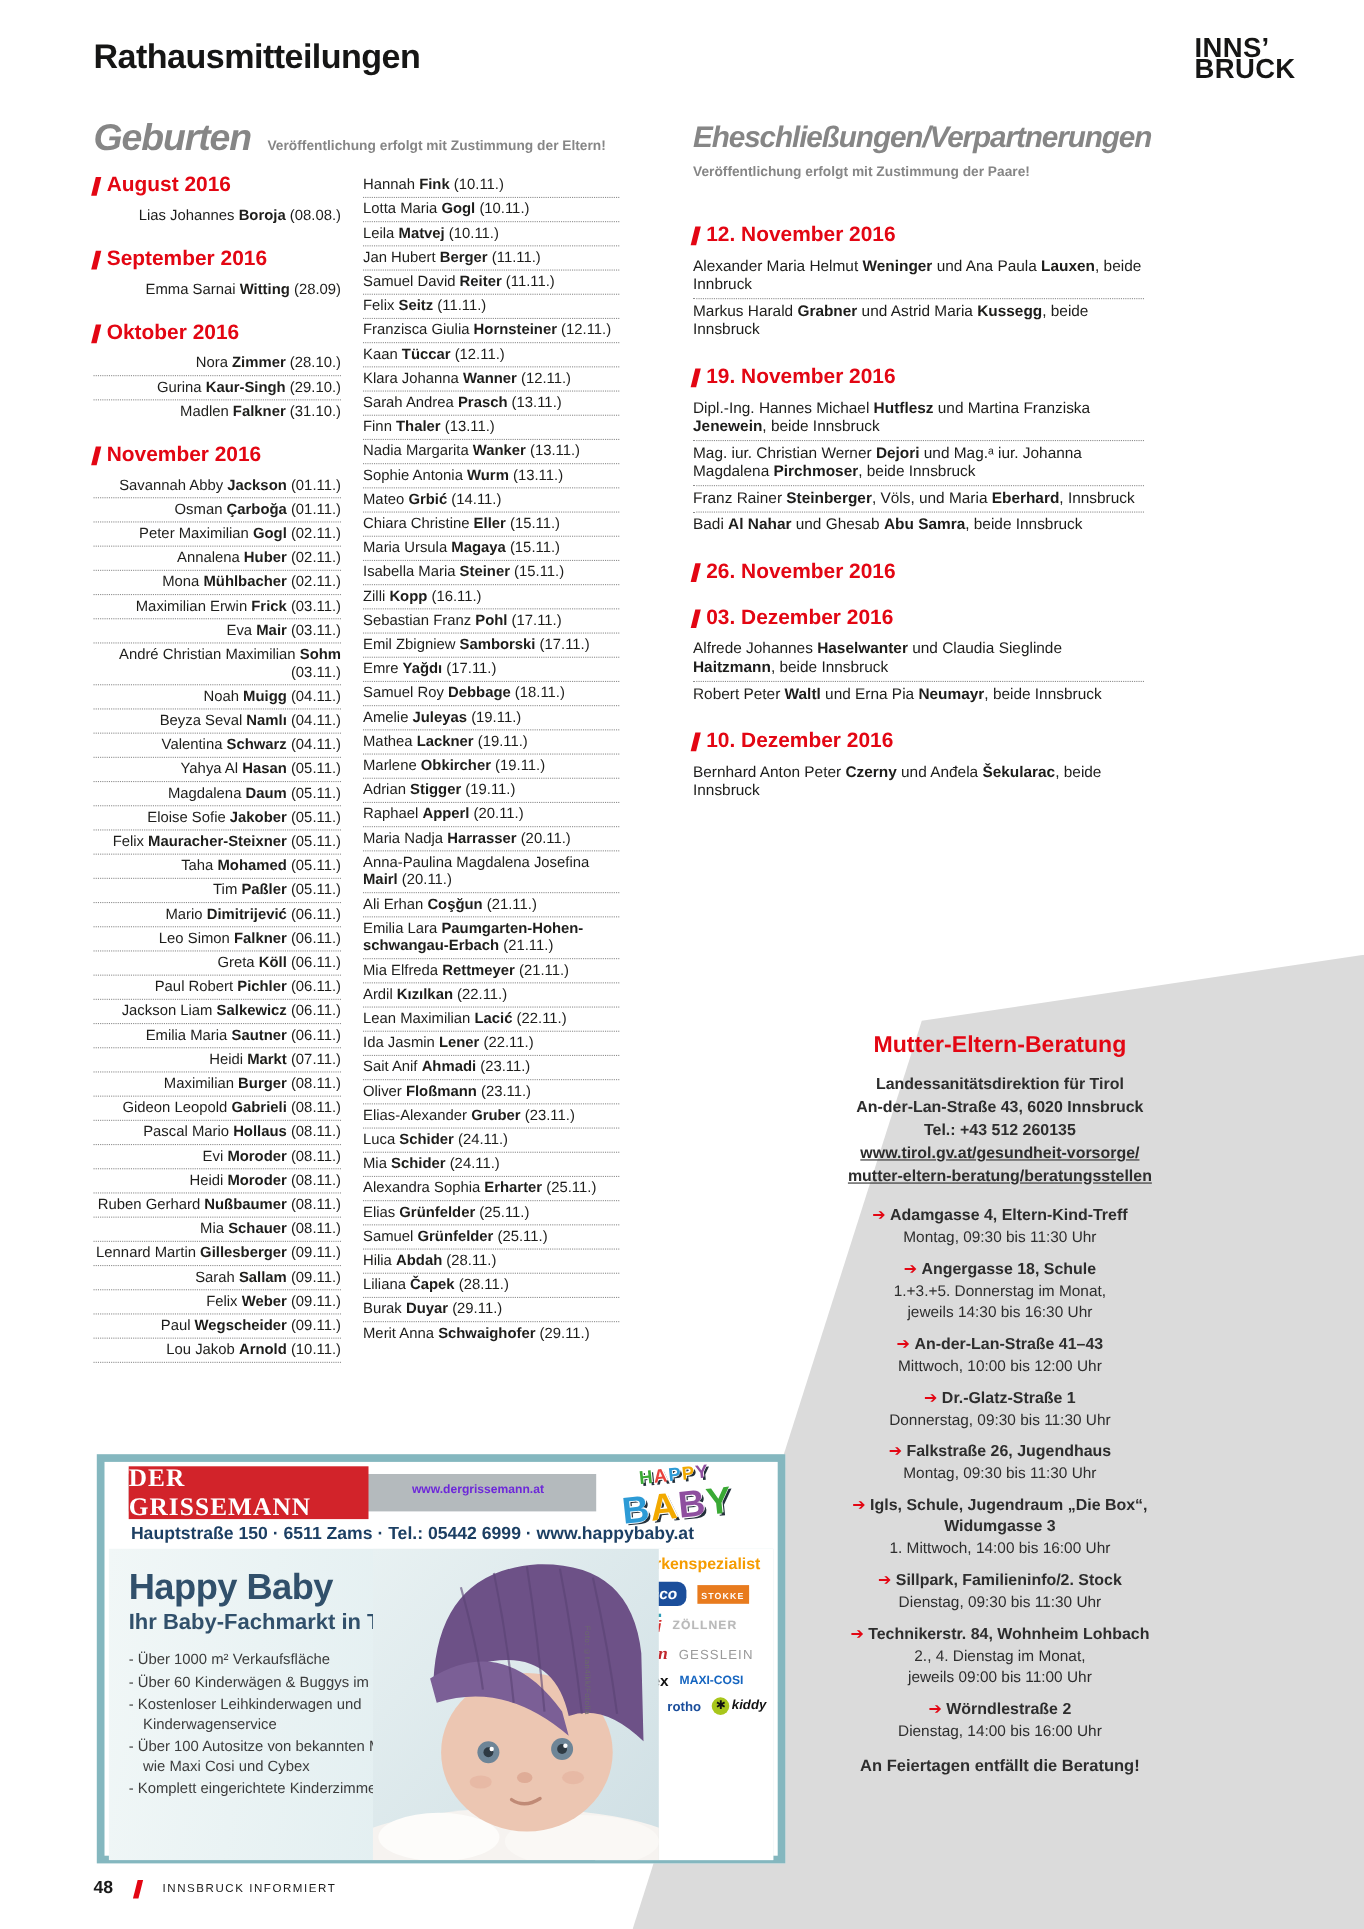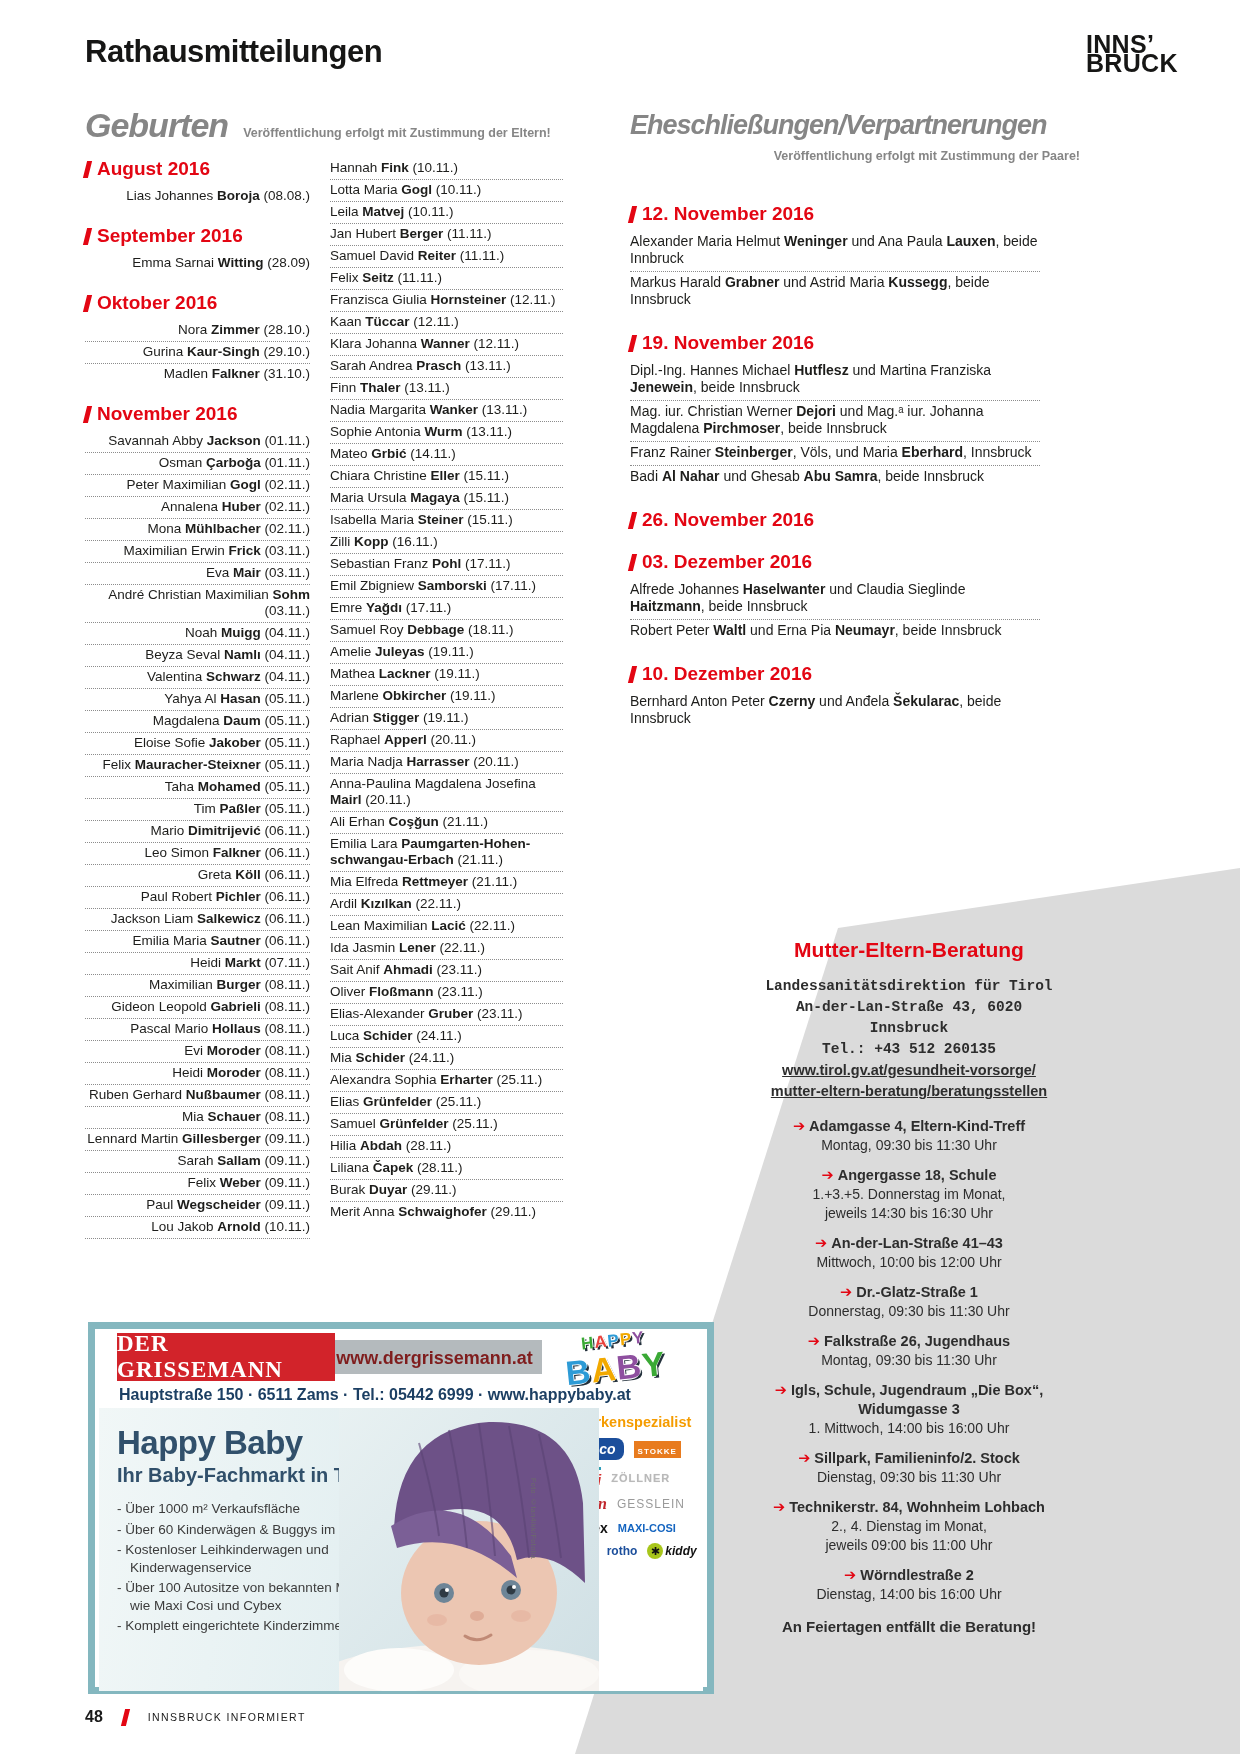--- a/index.html
+++ b/index.html
@@ -15,21 +15,21 @@
   
   .page-title { left:85px; top:34px; font-size:31px; font-weight:800; letter-spacing:-0.5px; color:#161615; }
   .logo { left:1086px; top:35px; width:80px; text-align:left; color:#161615; font-weight:900; font-size:25px; line-height:19px; letter-spacing:0.3px; }
 
   
   .births-head { left:85px; top:106px; width:540px; display:flex; align-items:baseline; }
   .h-geburten { font-size:34px; font-weight:700; font-style:italic; color:#868686; letter-spacing:-1px; }
   .h-sub { font-size:12.5px; font-weight:700; color:#868686; margin-left:15px; }
   .marr-headwrap { left:630px; top:110px; width:450px; }
   .h-marr { font-size:27px; font-weight:700; font-style:italic; color:#868686; letter-spacing:-1px; }
-  .h-sub2 { font-size:12.5px; font-weight:700; color:#868686; margin-top:8px;text-align:right; }
+  .h-sub2 { font-size:12.5px; font-weight:700; color:#868686; margin-top:8px; }
 
   
   .col { top:158px; }
   #births-col1 { left:85px;  width:225px;text-align:right; }
   #births-col2 { left:330px; width:233px; }
   #marriages   { left:630px; top:183px; width:410px; }
 
   .month-heading { display:flex; align-items:center; gap:7px; color:#e30613;
     font-size:19px; font-weight:700; margin:18px 0 6px; }
   .group:first-child > .month-heading { margin-top:0; }
@@ -39,36 +39,36 @@
   ul.entries li { font-size:13.5px; line-height:16px; padding:2px 0 3px; color:#1d1d1b;
     border-bottom:1px dotted #8c8c8c; }
   ul.entries li.no-sep { border-bottom:none; }
   #marriages ul.entries li { font-size:14px; line-height:17px; padding:2px 0 4px; }
   #marriages .month-heading { margin:20px 0 6px; }
   ul.entries b { font-weight:700; }
 
   
   #advice { left:756px; top:938px; width:306px; text-align:center; color:#2d2d2d; }
   .advice-title { color:#e30613; font-size:21px; font-weight:700; margin-bottom:14px; }
-  .advice-line { font-size:14.5px; font-weight:700; line-height:21px;font-family:Liberation Mono, monospace; }
+  .advice-line { font-size:14.5px; font-weight:700; line-height:21px; }
   .advice-link { font-size:14.5px; font-weight:700; line-height:21px; text-decoration:underline; color:#2d2d2d; display:block; }
   .locs { margin-top:15px; }
   .loc { margin-bottom:11px; }
   .loc-name { font-size:14.5px; font-weight:700; line-height:19px; }
   .loc-name .arrow { color:#e30613; margin-right:4px; font-weight:700; }
   .loc-time { font-size:14px; line-height:19px; }
   .advice-note { font-size:15px; font-weight:700; margin-top:14px; }
 
   
   #ad { left:88px; top:1322px; width:626px; height:372px; border:7px solid #84b7bf; background:#fff; }
   .ad-inner { position:relative; width:100%; height:100%; padding:4px; }
   .ad-topbar { position:relative; height:48px; }
   .ad-graybar { position:absolute; left:18px; top:7px; width:425px; height:34px; background:#b4babd; }
   .ad-graybar span { position:absolute; left:210px; width:215px; top:8px; text-align:center;
-    font-size:18px; font-weight:700; color:#7f1d1d; }
+    font-size:11px; font-weight:700; color:#6d28d9; }
   .ad-redbox { position:absolute; left:18px; top:0; width:218px; height:48px; background:#d2232a;
     color:#fff; font-family:"Liberation Serif","DejaVu Serif",serif; font-weight:700; font-size:23px;
     letter-spacing:1px; display:flex; align-items:center; justify-content:center; }
   .ad-address { margin:5px 0 4px 20px; font-size:16px; font-weight:700; color:#1c3f63; }
   .ad-main { position:relative; display:flex; height:283px;
     background:linear-gradient(100deg,#f1f7f7 0%,#dcebee 70%,#cfe2e7 100%); }
   .ad-left { width:300px; padding:16px 0 0 18px; }
   .ad-headline { font-size:33px; font-weight:800; color:#31506b; letter-spacing:-0.5px; }
   .ad-subheadline { font-size:20px; font-weight:700; color:#31506b; margin-top:2px; }
   ul.ad-bullets { list-style:none; margin-top:13px; }

